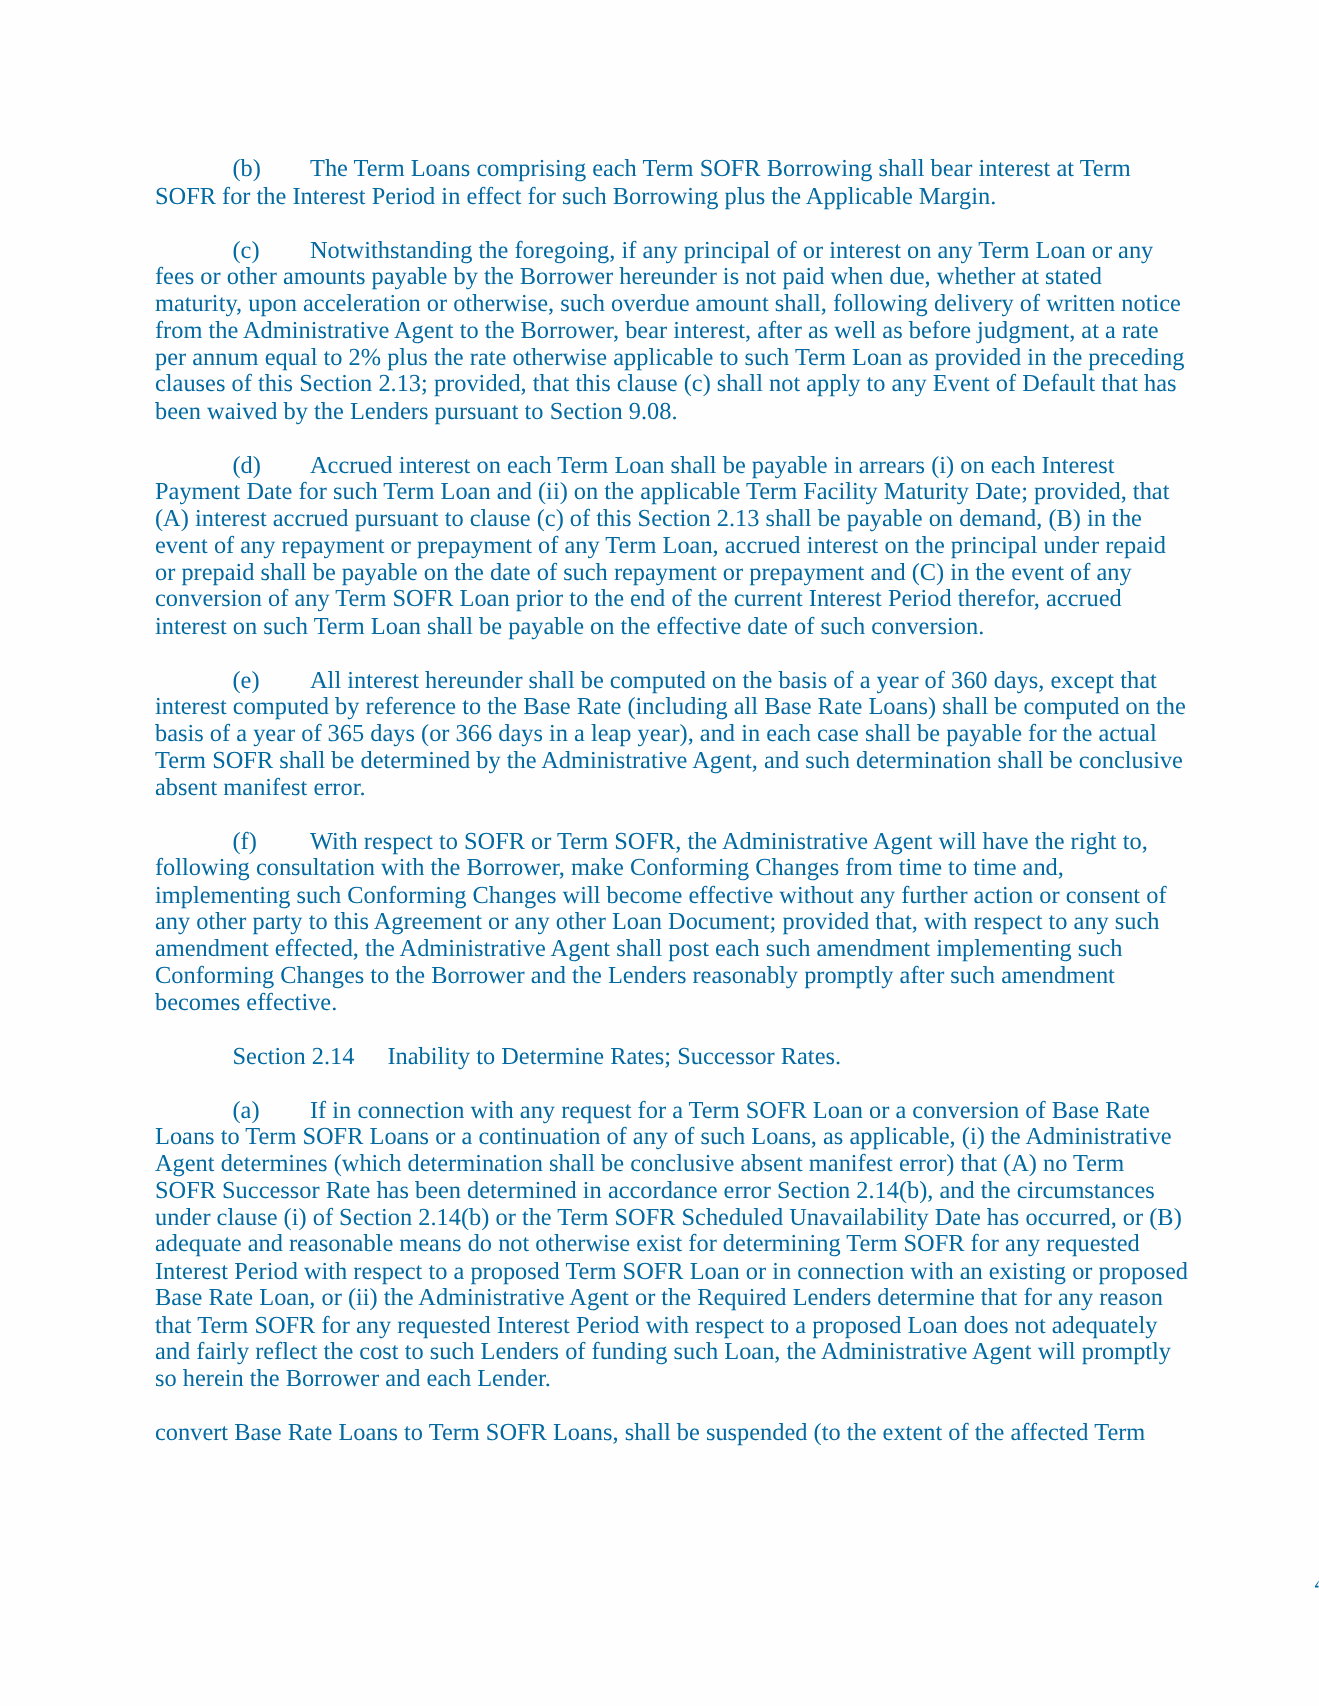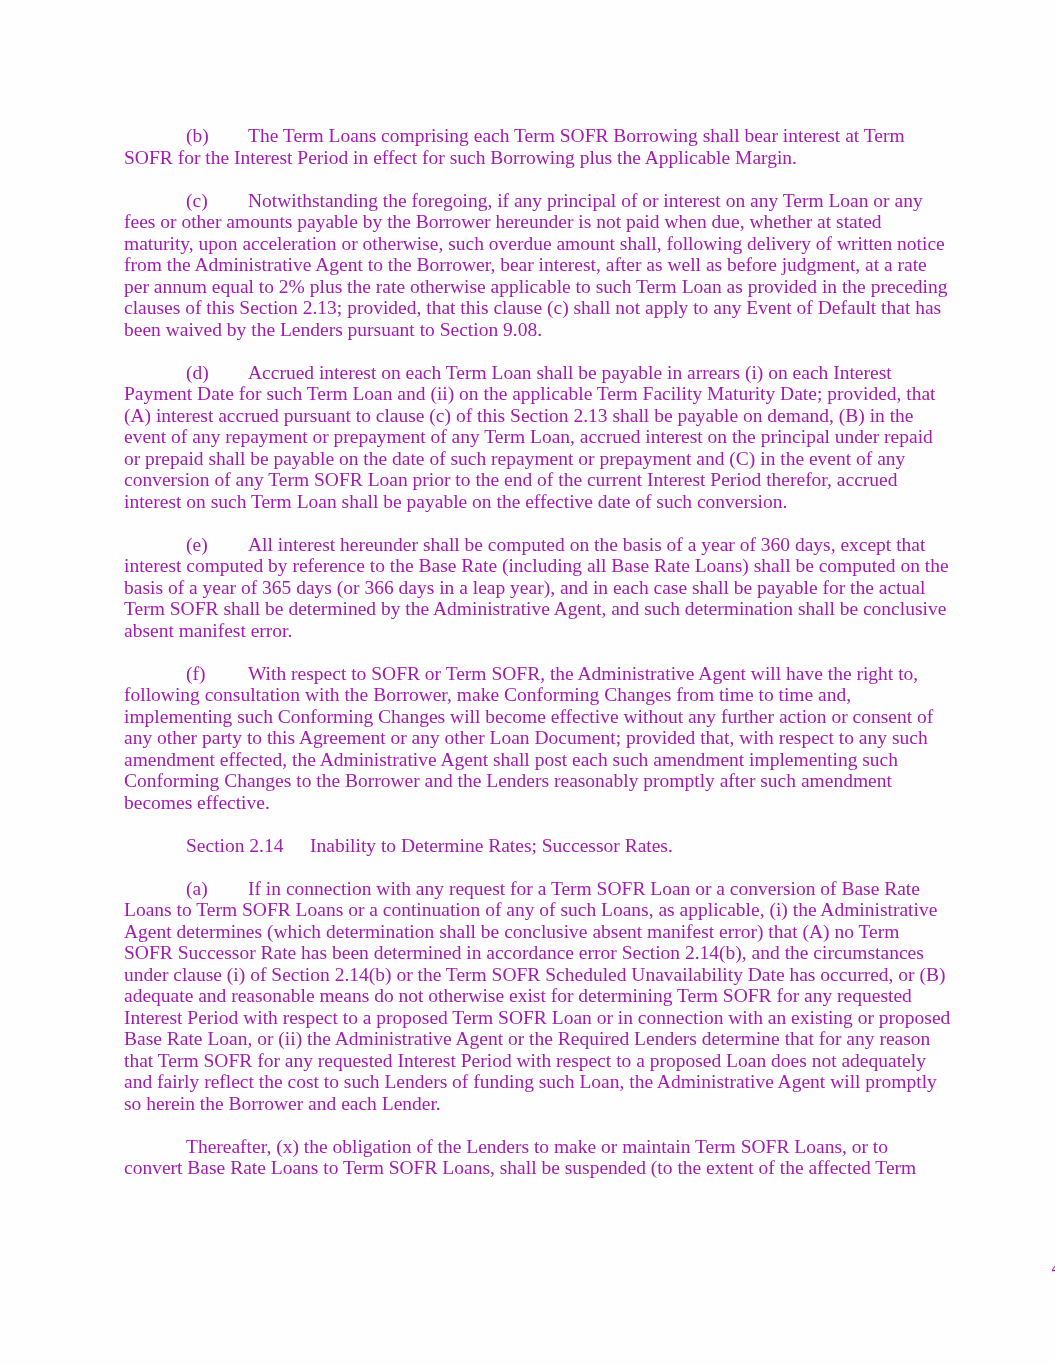--- a/index.html
+++ b/index.html
@@ -5,21 +5,21 @@
   html, body {
     margin: 0;
     padding: 0;
     background: #ffffff;
   }
   .page {
     position: relative;
     width: 1055px;
     height: 1365px;
     background: #fefefe;
-    color: #a21caf;
+    color: #0369a1;
     font-family: "Liberation Serif", "DejaVu Serif", serif;
     overflow: hidden;
   }
   .content {
     position: absolute;
     left: 124px;
     top: 125px;
     width: 812px;
     font-size: 19.5px;
     line-height: 21.5px;
@@ -102,18 +102,17 @@
         <div class="line"><span>SOFR Successor Rate has been determined in accordance error </span><span class="u">Section 2.14(b)</span><span>, and the circumstances</span></div>
         <div class="line"><span>under clause (i) of </span><span class="u">Section 2.14(b)</span><span> or the Term SOFR Scheduled Unavailability Date has occurred, or (B)</span></div>
         <div class="line"><span>adequate and reasonable means do not otherwise exist for determining Term SOFR for any requested</span></div>
         <div class="line"><span>Interest Period with respect to a proposed Term SOFR Loan or in connection with an existing or proposed</span></div>
         <div class="line"><span>Base Rate Loan, or (ii) the Administrative Agent or the Required Lenders determine that for any reason</span></div>
         <div class="line"><span>that Term SOFR for any requested Interest Period with respect to a proposed Loan does not adequately</span></div>
         <div class="line"><span>and fairly reflect the cost to such Lenders of funding such Loan, the Administrative Agent will promptly</span></div>
         <div class="line"><span>so herein the Borrower and each Lender.</span></div>
       </div>
       <div class="para">
-        <div class="line"><span>	Thereafter, (x) the obligation of the Lenders to make or maintain Term SOFR Loans, or to</span></div>
         <div class="line"><span>convert Base Rate Loans to Term SOFR Loans, shall be suspended (to the extent of the affected Term</span></div>
       </div>
     </div>
   <div class="page-number">45</div>
 </div>
 
 </body></html>

